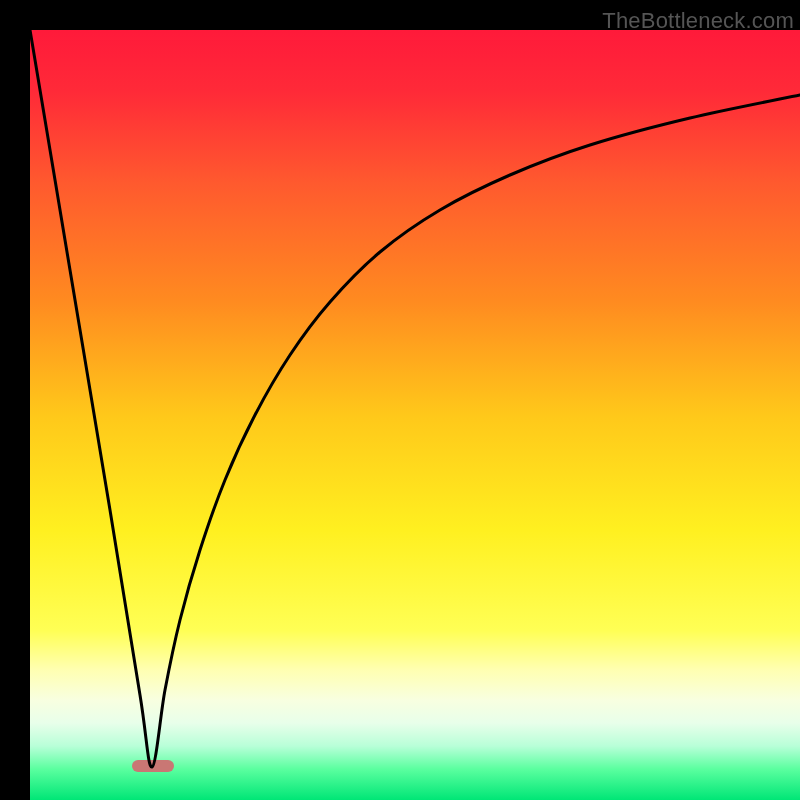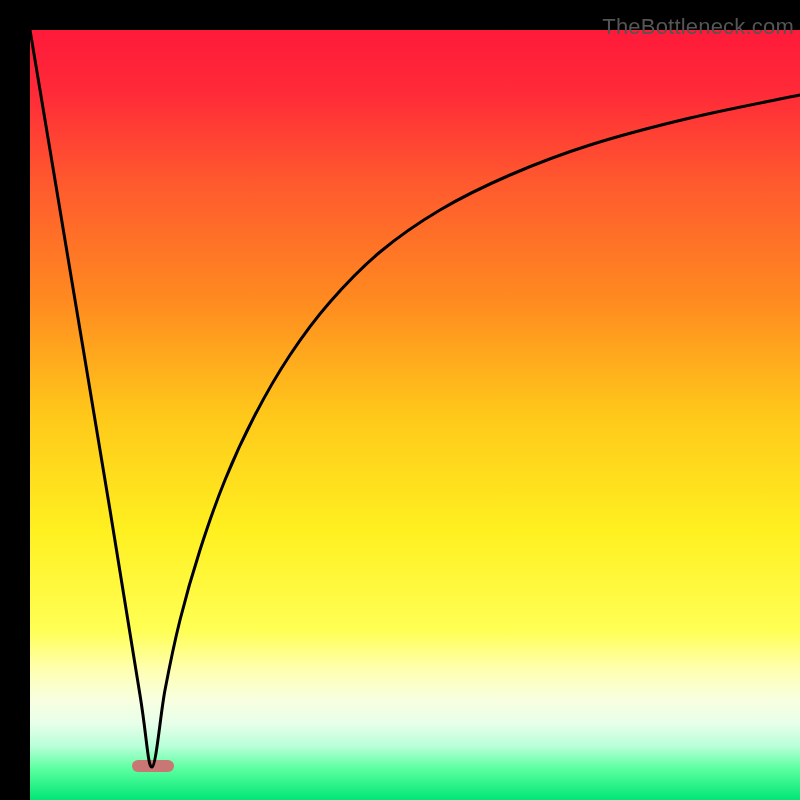--- a/index.html
+++ b/index.html
@@ -27,21 +27,21 @@
   .gradient {
     position: absolute;
     inset: 0;
   }
   .curves {
     position: absolute;
     inset: 0;
   }
   .watermark {
     position: absolute;
-    top: 14px;
+    top: 8px;
     right: 6px;
     font-family: Arial, Helvetica, sans-serif;
     font-size: 22px;
     color: #555;
     font-weight: 400;
     letter-spacing: 0.2px;
   }
   .marker {
     position: absolute;
     border-radius: 9999px;

